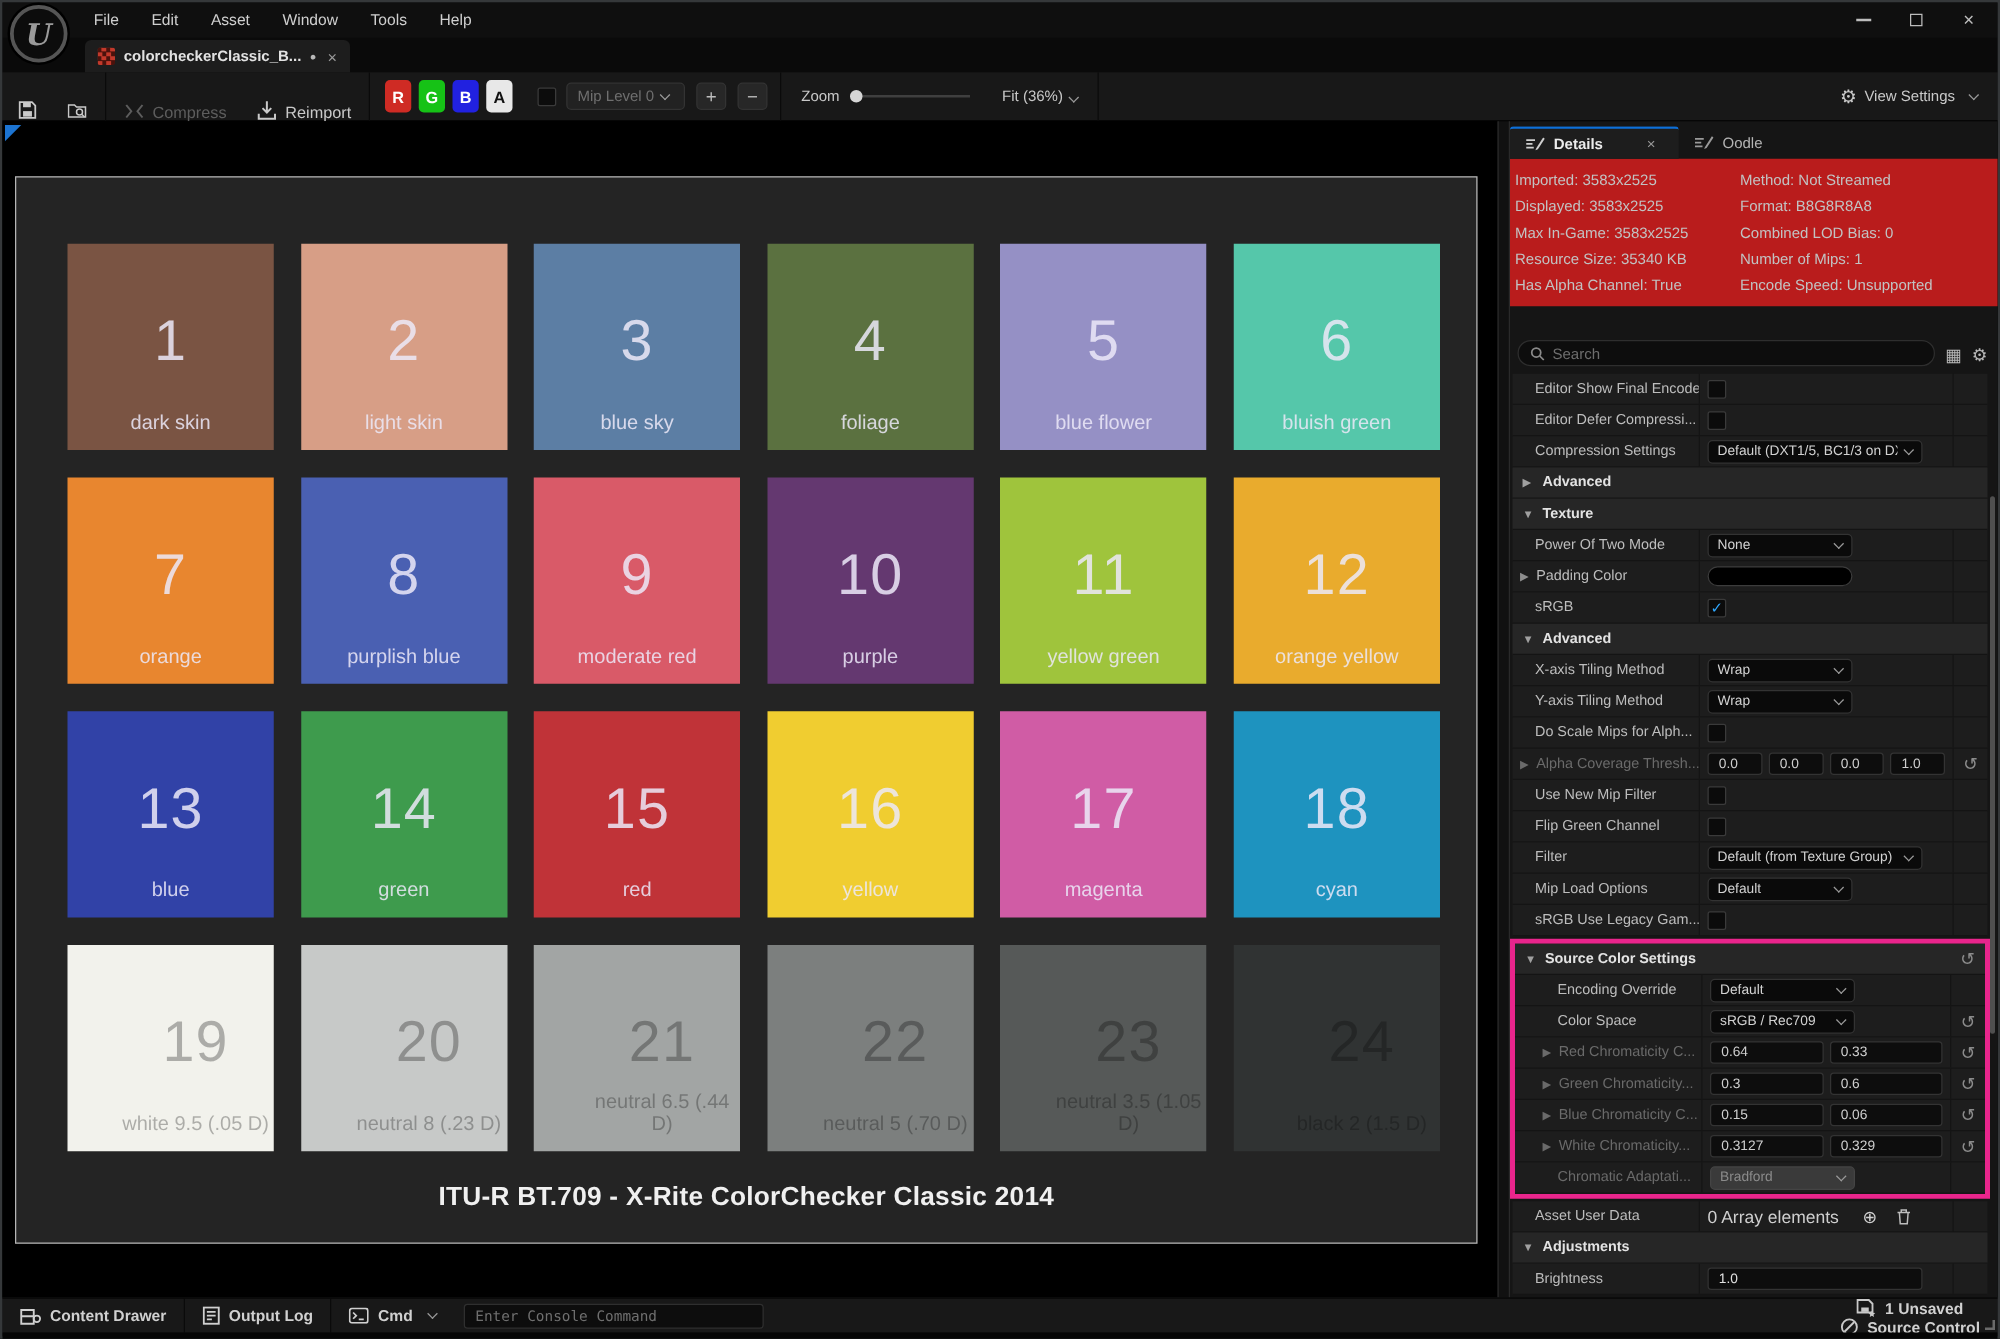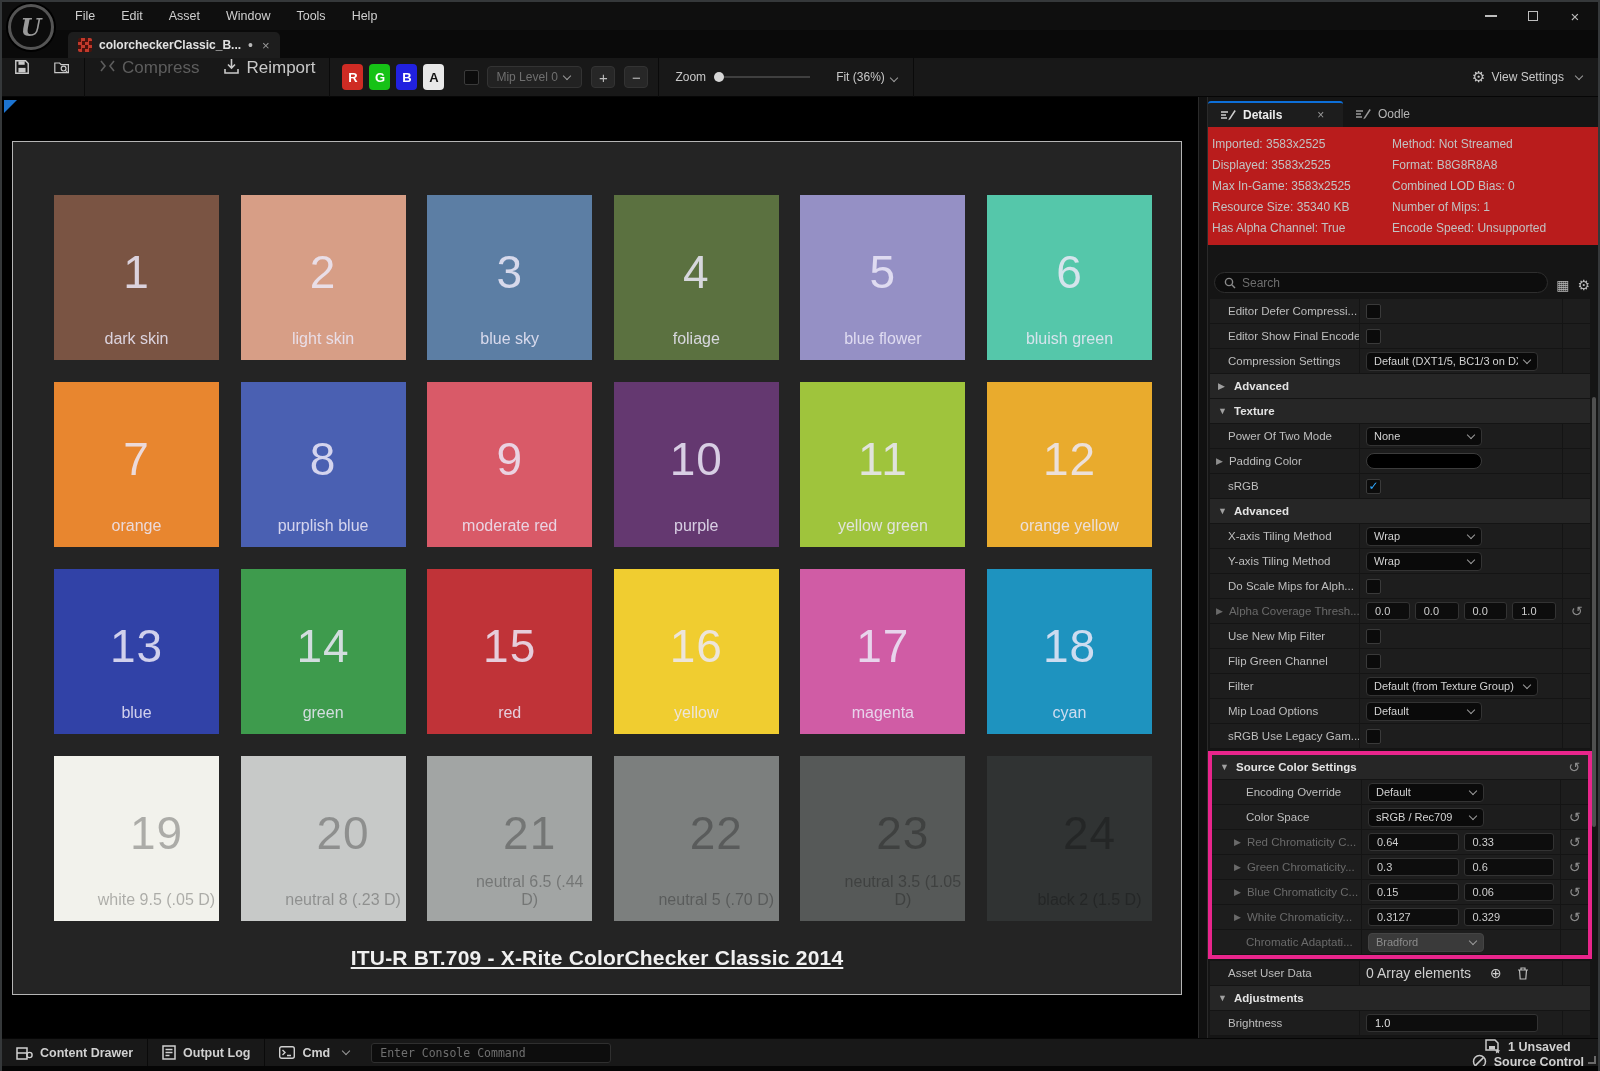--- a/index.html
+++ b/index.html
@@ -27,21 +27,21 @@
   .checker-icon { width:14px; height:14px; border-radius:2px;
         background:repeating-conic-gradient(#c2392b 0% 25%, #4a120c 25% 50%); background-size:7px 7px; }
   .asset-tab .title { color:#e2e2e2; font-size:12px; font-weight:bold; }
   .asset-tab .dot { color:#b9b9b9; font-size:14px; }
   .asset-tab .closex { color:#9a9a9a; font-size:13px; margin-left:2px; }
 
   
   .toolbar { position:absolute; left:0; right:0; top:56px; height:39px; background:#181818;
              display:flex; align-items:center; border-bottom:1px solid #060606; }
   .tb-sep { width:1px; height:39px; background:#0a0a0a; margin:0 2px; }
-  .tb-btn { display:flex; align-items:flex-start; gap:6px; padding:0 12px; height:39px; color:#c9c9c9; font-size:17px; }
+  .tb-btn { display:flex; align-items:flex-end; gap:6px; padding:0 12px; height:39px; color:#c9c9c9; font-size:13px; }
   .tb-btn.disabled { color:#5d5d5d; }
   .icon-btn { width:40px; display:flex; justify-content:center; }
   .chanbox { display:flex; gap:6px; padding:0 10px; }
   .chan { width:21px; height:26px; border-radius:4px; display:flex; align-items:center; justify-content:center;
           font-weight:bold; font-size:13px; color:#fff; }
   .mini-check { width:15px; height:15px; background:#0c0c0c; border:1px solid #3a3a3a; border-radius:2px; margin:0 8px 0 10px; }
   .mip-drop { width:95px; height:22px; background:#222; border:1px solid #333; border-radius:4px; color:#6f6f6f;
               display:flex; align-items:center; padding:0 8px; font-size:12px; }
   .pm-btn { width:24px; height:22px; background:#272727; border:1px solid #333; border-radius:4px; color:#bdbdbd;
             display:flex; align-items:center; justify-content:center; font-size:15px; margin-left:9px; }
@@ -59,21 +59,21 @@
   .viewport { position:absolute; left:0; top:0; width:1196px; height:100%; background:#000; overflow:hidden; }
   .vp-tri { position:absolute; left:2px; top:3px; width:0; height:0; border-left:13px solid #1c74d2; border-bottom:13px solid transparent; }
   .texture { position:absolute; left:10px; top:44px; width:1170px; height:854px; background:#242424; border:1.5px solid #b5b5b5; }
   .swgrid { position:absolute; left:41px; top:53px; width:1098px; display:flex; flex-wrap:wrap; justify-content:space-between; }
   .swatch { width:165px; height:165px; position:relative; margin-bottom:22px; }
   .swatch .num { position:absolute; left:0; right:0; top:50px; text-align:center; font-size:46px; letter-spacing:1px; }
   .swatch .slabel { position:absolute; left:0; right:0; bottom:12px; text-align:center; font-size:16px; }
   .tone-light { color:rgba(236,233,248,0.85); }
   .tone-dark { color:rgba(10,10,10,0.30);padding-left:40px; }
   .caption { position:absolute; left:0; right:0; bottom:24px; text-align:center; color:#f0f0f0;
-             font-size:21px; font-weight:bold; letter-spacing:0.2px;text-decoration:underline; }
+             font-size:21px; font-weight:bold; letter-spacing:0.2px; }
 
   .splitter { position:absolute; left:1196px; top:0; width:10px; height:100%; background:#111;
               border-left:1px solid #2a2a2a; border-right:1px solid #2a2a2a; }
 
   
   .details { position:absolute; left:1206px; right:0; top:0; height:100%; background:#151515; }
   .dtabs { display:flex; margin-top:4px; height:26px; }
   .dtab { display:flex; align-items:center; gap:7px; padding:0 12px; color:#b5b5b5; font-size:12px; }
   .dtab.active { background:#1d1d1d; border-top:2px solid #0d6fd8; border-radius:3px 3px 0 0; color:#ececec; font-weight:bold; min-width:135px; }
   .dtab.active .tabclose { margin-left:28px; font-weight:normal; color:#9a9a9a; }
@@ -380,30 +380,30 @@
               <path d="M7.8 7.8L11 11" stroke="#8a8a8a" stroke-width="1.4"></path>
             </svg>
           <span>Search</span>
         </div>
         <span class="tool-ic">▦</span>
         <span class="tool-ic">⚙</span>
       </div>
       <div class="rows" id="rows-top">
           <div class="prow">
             <div class="pname">
+              <span>Editor Show Final Encode</span>
+            </div>
+            <div class="pval">
+              <span class="cb"></span>
+            </div>
+            <span class="prevert"></span>
+          </div>
+          <div class="prow">
+            <div class="pname">
               <span>Editor Defer Compressi...</span>
-            </div>
-            <div class="pval">
-              <span class="cb"></span>
-            </div>
-            <span class="prevert"></span>
-          </div>
-          <div class="prow">
-            <div class="pname">
-              <span>Editor Show Final Encode</span>
             </div>
             <div class="pval">
               <span class="cb"></span>
             </div>
             <span class="prevert"></span>
           </div>
           <div class="prow">
             <div class="pname">
               <span>Compression Settings</span>
             </div>

